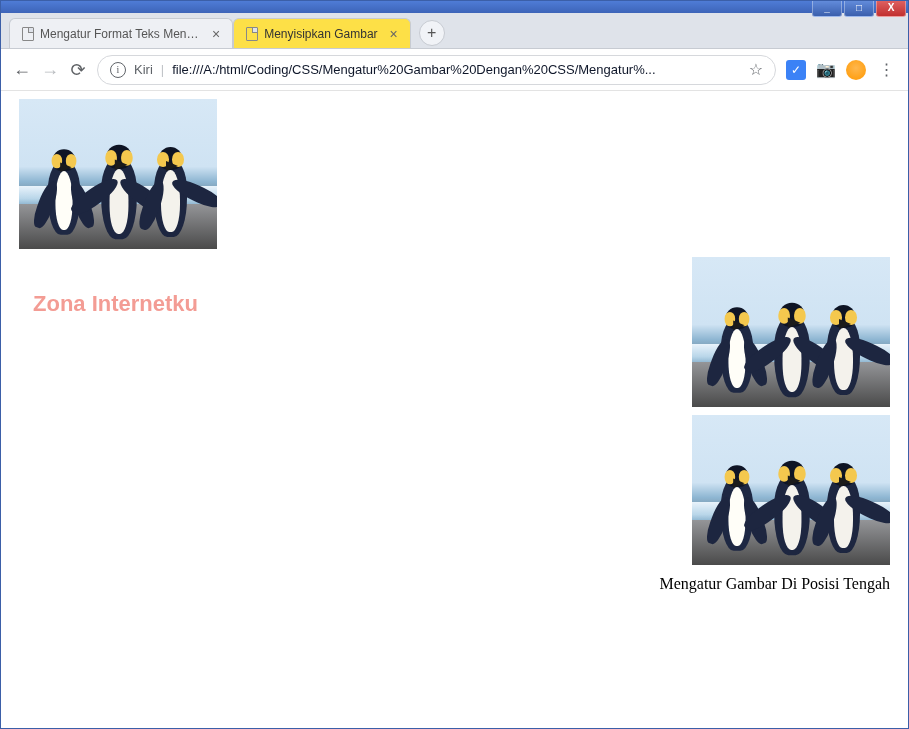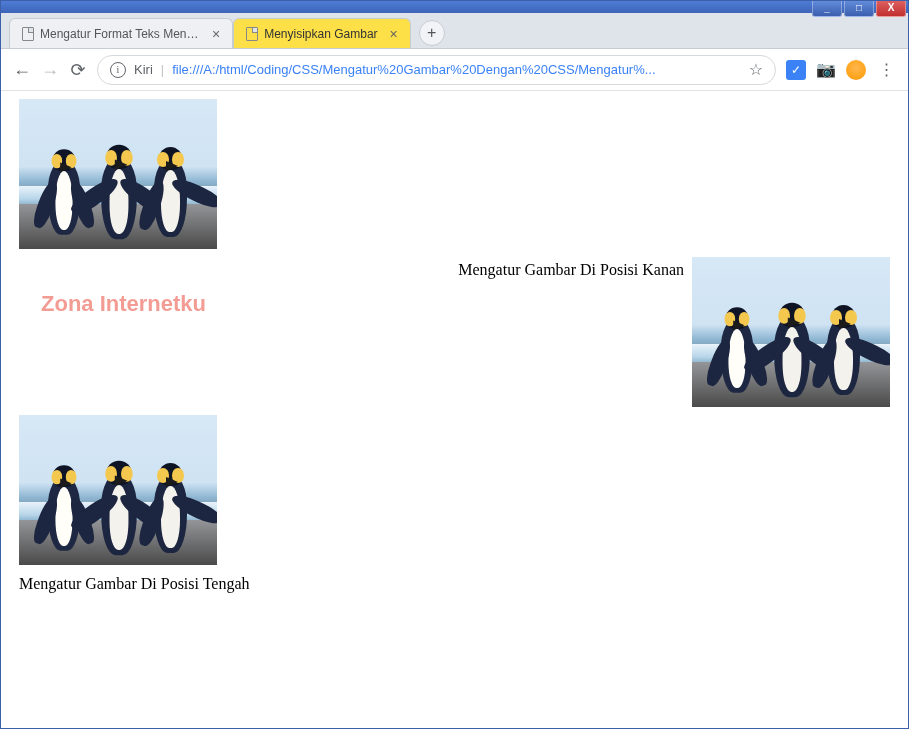--- a/index.html
+++ b/index.html
@@ -83,21 +83,21 @@
     padding:0 12px; gap:8px; color:#5b5e63; font-size:13px;
     overflow:hidden;
   }
   .omnibox .info {
     width:16px; height:16px; border:1.5px solid #5f6368; border-radius:50%;
     display:flex; align-items:center; justify-content:center;
     font-size:10px; font-family:Georgia,serif;
   }
   .omnibox .filelabel { color:#5f6368; }
   .omnibox .sep { color:#c1c4c8; }
-  .omnibox .url { white-space:nowrap; overflow:hidden; text-overflow:ellipsis; color:#3b82f6; }
+  .omnibox .url { white-space:nowrap; overflow:hidden; text-overflow:ellipsis; color:#0f172a; }
   .omnibox .star { margin-left:auto; color:#5f6368; font-size:16px; }
   .tbicon { width:20px; height:20px; display:flex; align-items:center; justify-content:center; color:#5f6368; font-size:16px; }
   .ext-blue {
     width:20px; height:20px; background:#3b82f6; border-radius:3px;
     display:flex; align-items:center; justify-content:center; color:#fff; font-size:12px;
   }
   .avatar { width:20px; height:20px; border-radius:50%; background:radial-gradient(circle at 50% 40%,#ffb74d,#ff9800); }
   .kebab { letter-spacing:-1px; font-size:16px; color:#5f6368; }
 
   
@@ -109,25 +109,25 @@
     position:relative;
     height:calc(100% - 12px - 36px - 42px);
     overflow:auto;
   }
 
   .img-left  { float:left;  margin-right:4px; }
   .img-right { float:right; margin-left:4px; }
   .clearfloat::after { content:""; display:block; clear:both; }
 
   .block { margin-bottom:8px; }
-  .block-center { text-align:left; }
+  .block-center { text-align:right; }
 
   .watermark {
     position:absolute;
-    left:40px; top:200px;
+    left:32px; top:200px;
     font-family:"Arial Black","Segoe UI",sans-serif;
     font-weight:900;
     font-size:22px;
     color:#f28b82;
     opacity:.85;
     pointer-events:none;
   }
 
   
   .penguin-img {
@@ -301,21 +301,20 @@
           <span class="body"></span>
           <span class="belly"></span>
           <span class="head"></span>
           <span class="cheek l"></span>
           <span class="cheek r"></span>
           <span class="beak"></span>
           <span class="flip l"></span>
           <span class="flip r"></span>
         </span>
     </span>
-    <span style="float:right; margin-top:4px; margin-right:4px;">Mengatur Gambar Di Posisi Kanan</span>
   </div>
 
   <div class="block block-center">
     <div>
       <span class="penguin-img">
         <span class="wave"></span><span class="shore"></span>
         <span class="peng p1">
             <span class="body"></span>
             <span class="belly"></span>
             <span class="head"></span>

